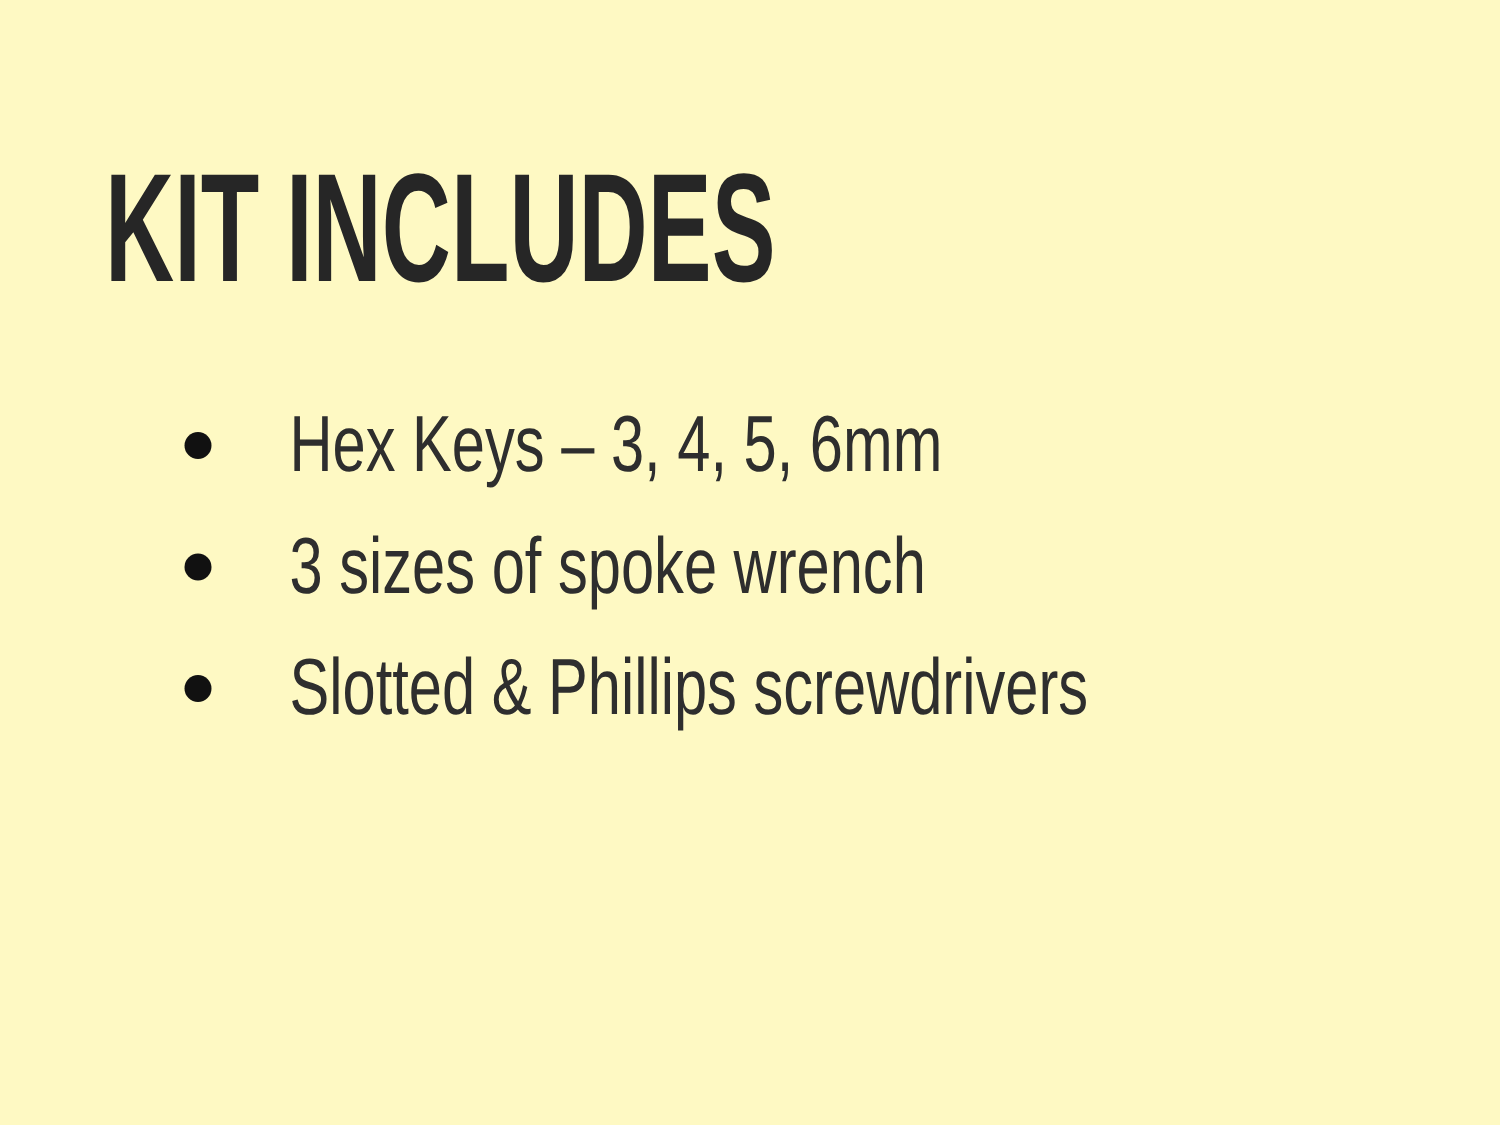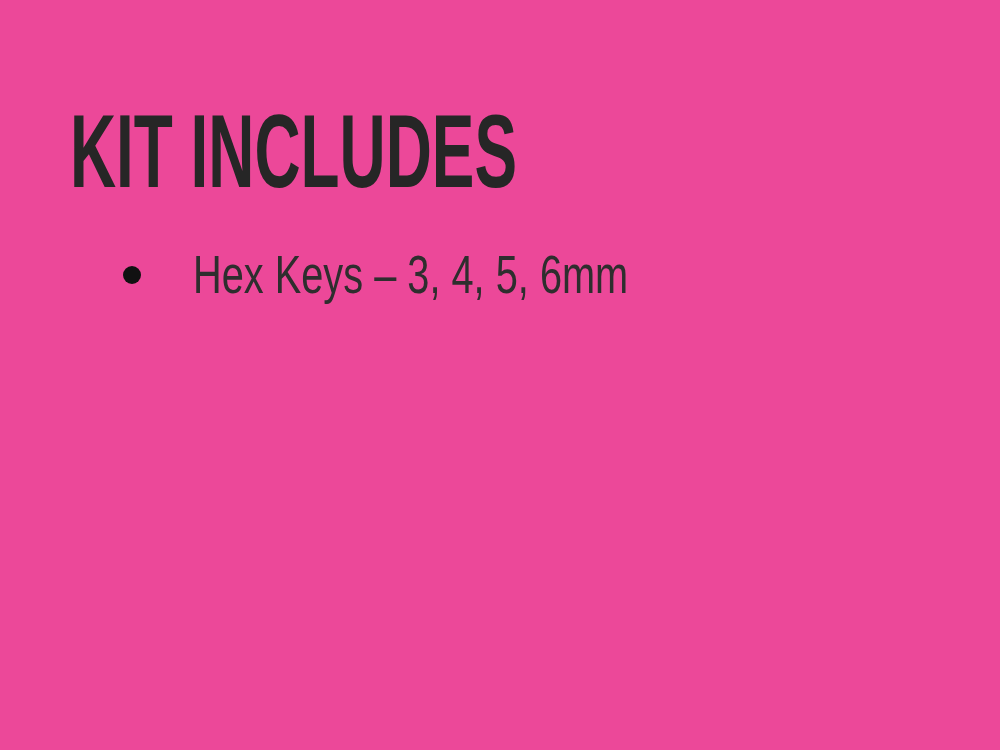--- a/index.html
+++ b/index.html
@@ -10,40 +10,40 @@
     width: 1000px;
     height: 750px;
     background: #ffffff;
     font-family: "Liberation Sans", sans-serif;
     overflow: hidden;
     position: relative;
   }
   .page {
     position: absolute;
     inset: 0;
-    background: #ec4899;
+    background: #fef9c3;
   }
   .heading {
     position: absolute;
     left: 70px;
     top: 100px;
     margin: 0;
     font-size: 103px;
     font-weight: 700;
     line-height: 1;
     color: #262626;
     letter-spacing: 0px;
     white-space: nowrap;
     transform: scaleX(0.62);
     transform-origin: 0 0;
   }
   .kit-list {
     position: absolute;
     left: 0;
-    top: 234px;
+    top: 256px;
     width: 1000px;
   }
   .kit-row {
     display: flex;
     align-items: center;
     height: 81px;
   }
   .bullet {
     width: 18px;
     height: 18px;
@@ -71,17 +71,25 @@
   <h1 class="heading">KIT INCLUDES</h1>
 
   <div class="kit-list">
 
     <div class="kit-row">
       <span class="bullet"></span>
       <span class="item-text">Hex Keys – 3, 4, 5, 6mm</span>
     </div>
 
 
+    <div class="kit-row">
+      <span class="bullet"></span>
+      <span class="item-text">3 sizes of spoke wrench</span>
+    </div>
 
+    <div class="kit-row">
+      <span class="bullet"></span>
+      <span class="item-text">Slotted &amp; Phillips screwdrivers</span>
+    </div>
 
 
   </div>
 </div>
 
 </body></html>

